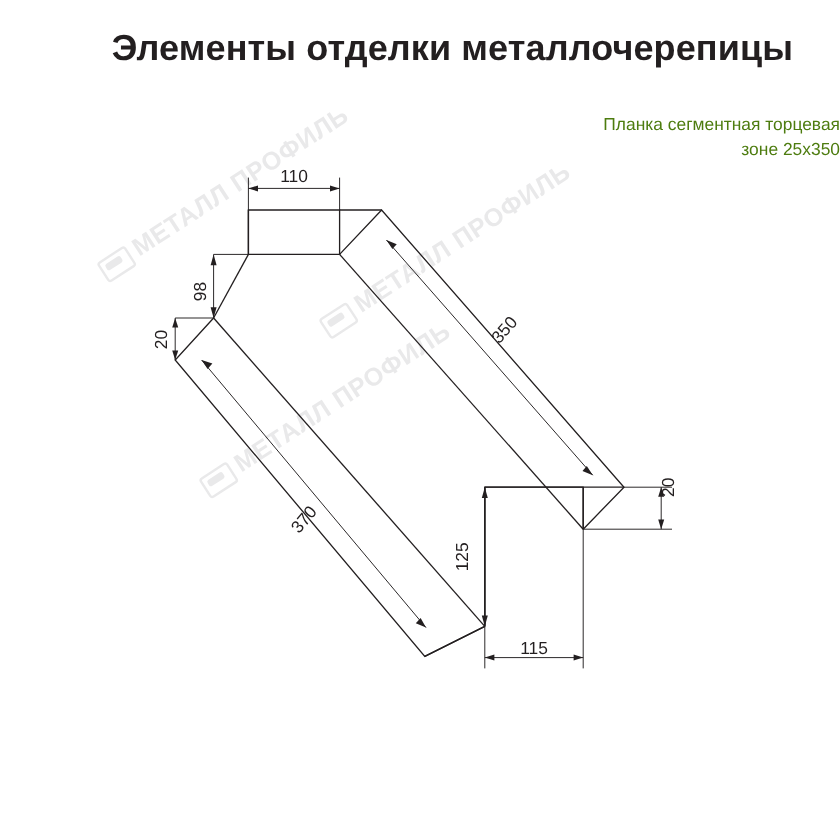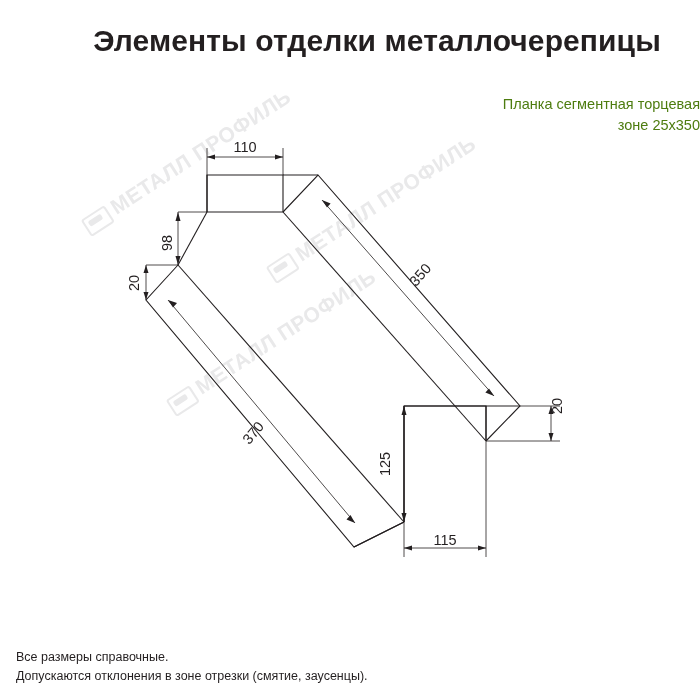--- a/index.html
+++ b/index.html
@@ -193,18 +193,14 @@
     <text x="245" y="152" text-anchor="middle">110</text>
     <text x="172" y="243" text-anchor="middle" transform="rotate(-90 172 243)">98</text>
     <text x="139" y="283" text-anchor="middle" transform="rotate(-90 139 283)">20</text>
     <text x="424" y="278" text-anchor="middle" transform="rotate(-49 424 278)">350</text>
     <text x="257" y="436" text-anchor="middle" transform="rotate(-50 257 436)">370</text>
     <text x="562" y="406" text-anchor="middle" transform="rotate(-90 562 406)">20</text>
     <text x="390" y="464" text-anchor="middle" transform="rotate(-90 390 464)">125</text>
     <text x="445" y="545" text-anchor="middle">115</text>
   </svg>
 
-  <div class="footnotes">
-    <div>Все размеры справочные.</div>
-    <div>Допускаются отклонения в зоне отрезки (смятие, заусенцы).</div>
-  </div>
 
 </div>
 
 </body></html>

